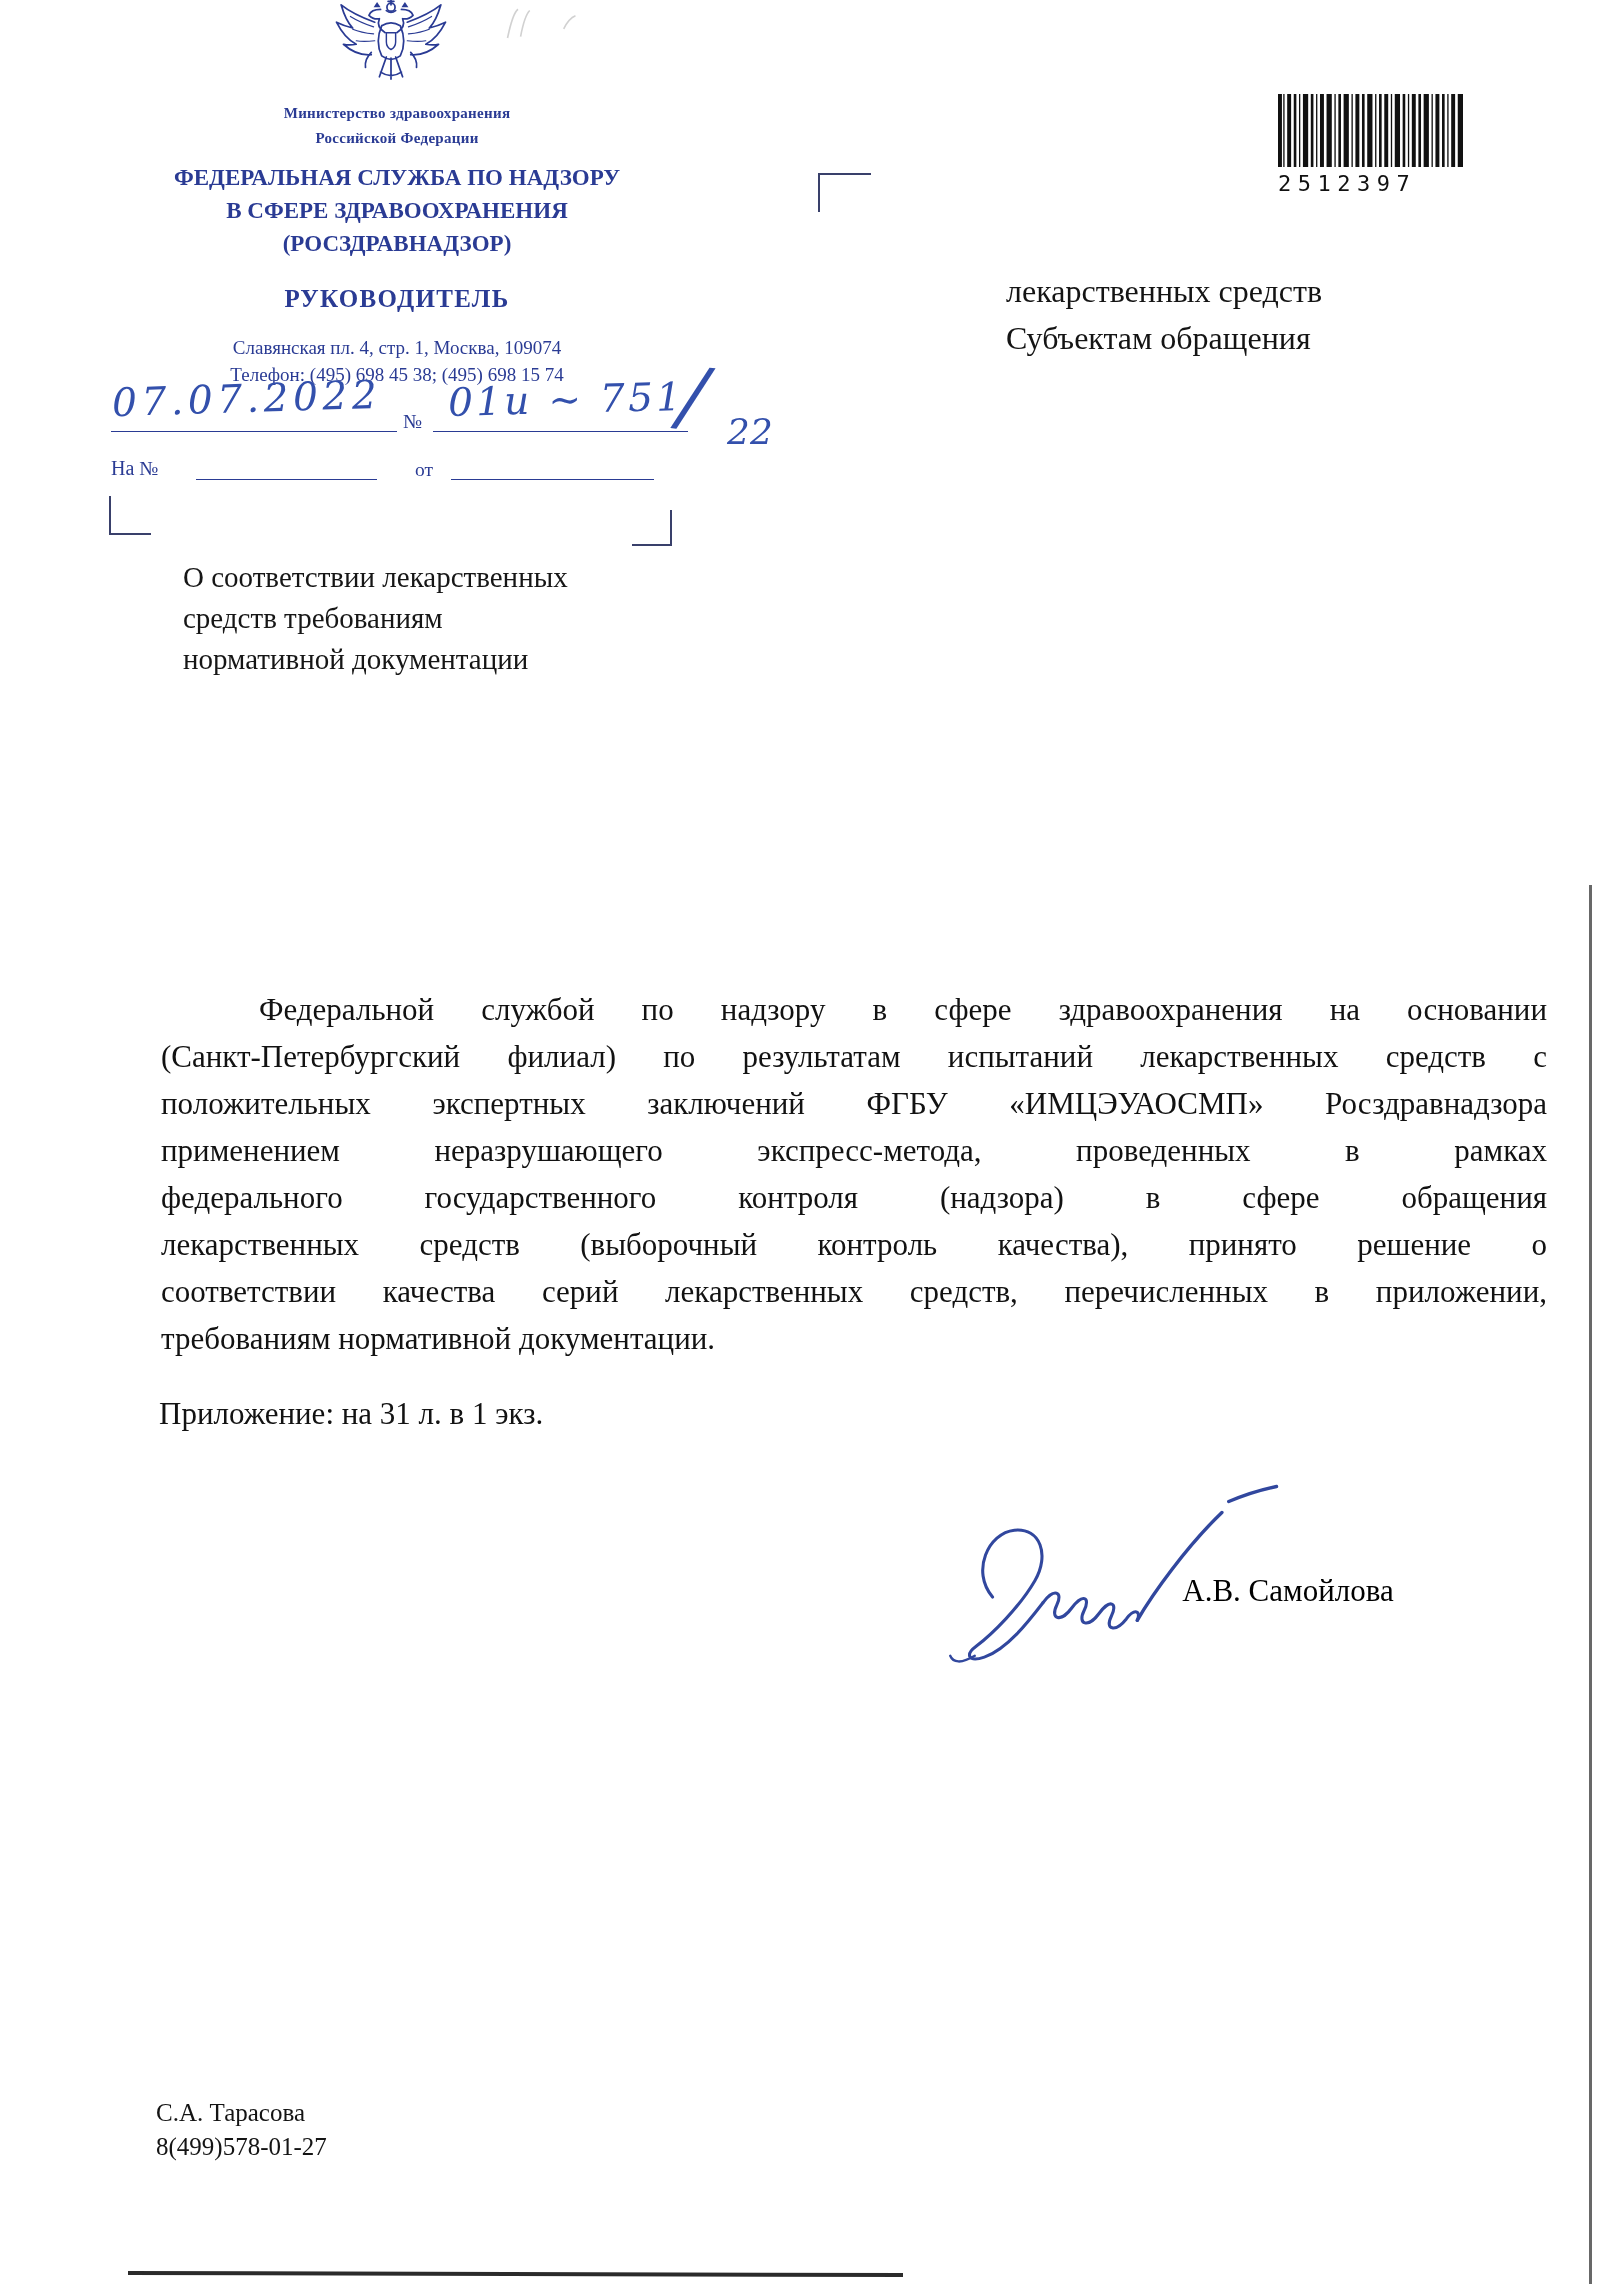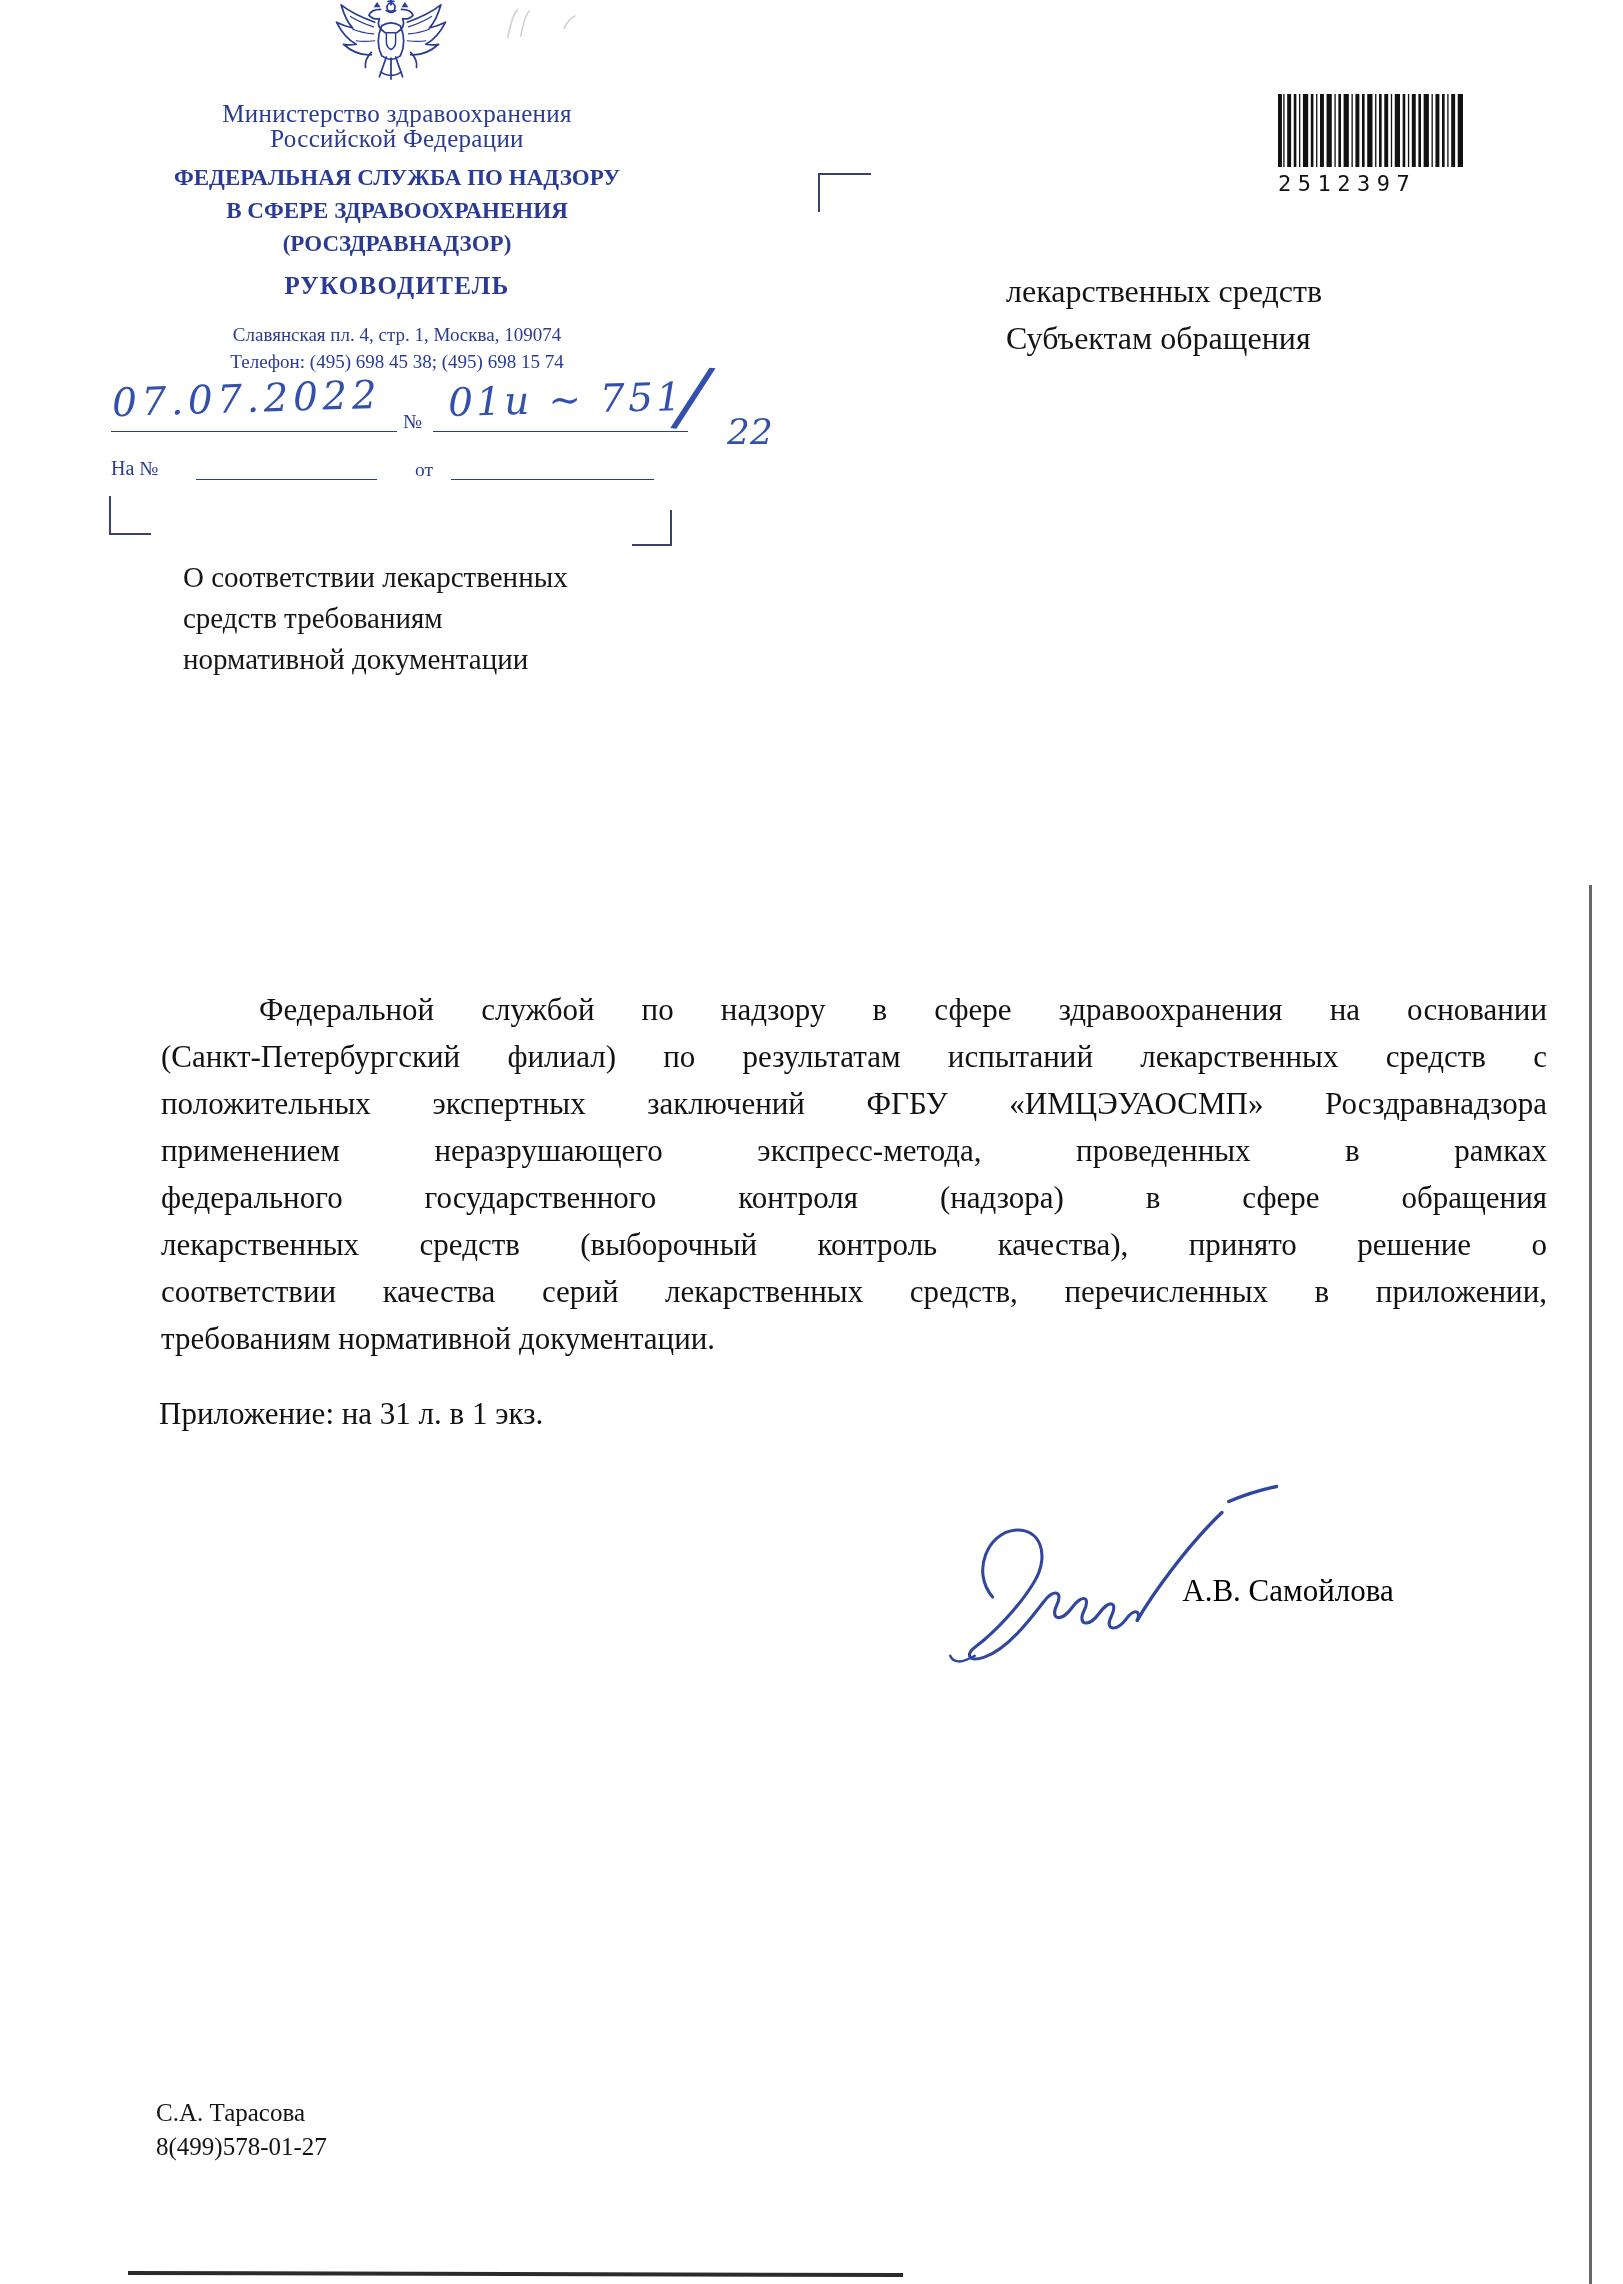--- a/index.html
+++ b/index.html
@@ -7,23 +7,23 @@
   .page{
     position:relative;width:1624px;height:2284px;background:#fefefdff;
     font-family:"Liberation Serif",serif;overflow:hidden;margin:0 auto;background:#fff;
   }
   
   .emblem{position:absolute;left:333px;top:-6.5px;width:116px;height:104px}
   .emblem svg{width:100%;height:100%}
   .scan-marks{position:absolute;left:501px;top:3.9px;width:98px;height:39px;opacity:.45}
   
   .letterhead{position:absolute;left:91px;top:101px;width:612px;text-align:center;color:#2a3b94}
-  .lh-ministry{font-size:25px;font-weight:normal;line-height:25px;letter-spacing:0.3px}
+  .lh-ministry{font-size:15px;font-weight:bold;line-height:25px;letter-spacing:0.3px}
   .lh-service{margin-top:10.4px;font-size:23px;font-weight:bold;line-height:33px}
-  .lh-position{margin-top:12px;font-size:25px;font-weight:bold;letter-spacing:1.3px}
+  .lh-position{margin-top:25px;font-size:25px;font-weight:bold;letter-spacing:1.3px}
   .lh-contact{margin-top:21px;font-size:19px;line-height:27px}
   
   .blank{position:absolute;border-bottom:1.3px solid #2a3b94}
   .blank-date{left:111px;top:406px;width:286px;height:26px}
   .blank-num{left:433px;top:406px;width:255px;height:26px}
   .blank-reply1{left:196px;top:457px;width:181px;height:23.4px}
   .blank-reply2{left:451px;top:457px;width:203px;height:23.4px}
   .ref-label{position:absolute;font-size:20px;color:#2a3b94}
   .no-sign{left:403px;top:410px}
   .reply-label{left:111px;top:457px}

